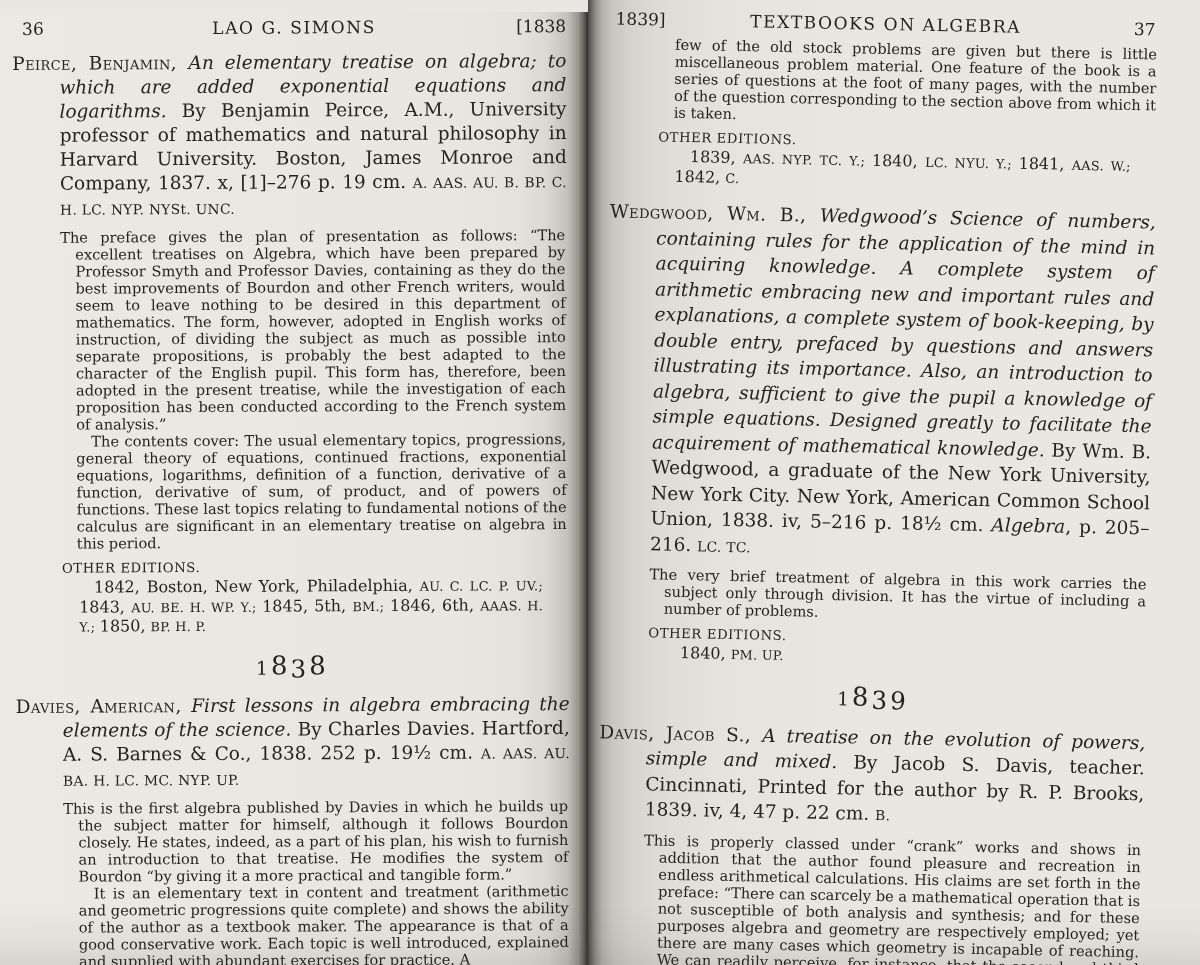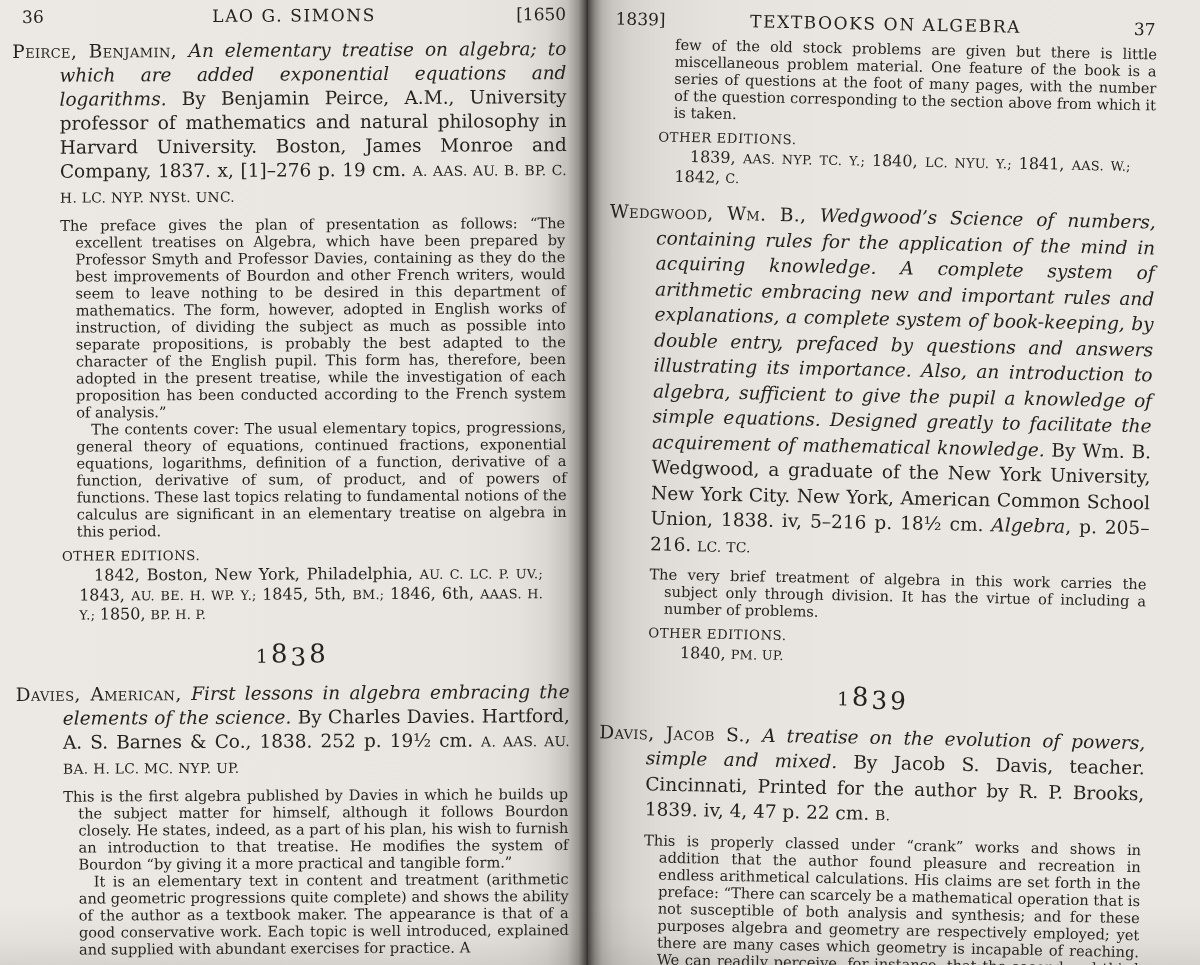--- a/index.html
+++ b/index.html
@@ -5,20 +5,21 @@
   html,body { margin:0; padding:0; background:#d8d6d2; }
   .spread {
     position:relative; width:1200px; height:965px; overflow:hidden;
     background:#e9e7e3; color:#26231f;
     font-family:"DejaVu Serif","Liberation Serif",serif;
   }
   .page { position:absolute; top:0; bottom:0; overflow:hidden; }
   .page-left {
     left:0; width:588px;
     background:linear-gradient(to right,#ece9e5 0%,#e9e6e2 78%,#e5e2de 88%,#dbd8d4 93%,#c4c1bd 96.5%,#979490 98.4%,#55524f 99.5%,#2e2c2a 100%);
+    margin-top:12px;
   }
   .page-right {
     left:588px; width:612px;
     background:linear-gradient(to right,#4a4744 0%,#8b8884 1.1%,#b5b2ae 2.3%,#c9c6c2 4%,#d6d3cf 7%,#dfdcd8 12%,#e6e3df 22%,#e9e6e2 40%,#eae7e3 100%);
   }
   .gutter-shadow { position:absolute; left:566px; top:0; bottom:0; width:54px; pointer-events:none; }
   .bottom-shade {
     position:absolute; left:0; right:0; bottom:0; height:60px; pointer-events:none;
     background:linear-gradient(to bottom,rgba(60,55,50,0) 0%,rgba(60,55,50,0.05) 60%,rgba(60,55,50,0.12) 100%);
   }
@@ -59,21 +60,21 @@
 </head>
 <body>
 
 <div class="spread">
 
   <div class="page page-left">
     <div class="content content-left">
       <div class="pagehead">
         <span class="ph-side">36</span>
         <span class="ph-center">LAO G. SIMONS</span>
-        <span class="ph-right-side">[1650</span>
+        <span class="ph-right-side">[1838</span>
       </div>
 
       <p class="entry"><span class="run-name">Peirce, Benjamin, </span><span class="run-i">An elementary treatise on algebra; to which are added exponential equations and logarithms. </span><span class="run-r">By Benjamin Peirce, A.M., University professor of mathematics and natural philosophy in Harvard University. Boston, James Monroe and Company, 1837. x, [1]–276 p. 19 cm. </span><span class="run-sig">A. AAS. AU. B. BP. C. H. LC. NYP. NYSt. UNC.</span></p>
 
       <div class="annot">
         <p>The preface gives the plan of presentation as follows: “The excellent treatises on Algebra, which have been prepared by Professor Smyth and Professor Davies, containing as they do the best improvements of Bourdon and other French writers, would seem to leave nothing to be desired in this department of mathematics. The form, however, adopted in English works of instruction, of dividing the subject as much as possible into separate propositions, is probably the best adapted to the character of the English pupil. This form has, therefore, been adopted in the present treatise, while the investigation of each proposition has been conducted according to the French system of analysis.”</p>
         <p>The contents cover: The usual elementary topics, progressions, general theory of equations, continued fractions, exponential equations, logarithms, definition of a function, derivative of a function, derivative of sum, of product, and of powers of functions.  These last topics relating to fundamental notions of the calculus are significant in an elementary treatise on algebra in this period.</p>
       </div>
 
       <p class="oe">OTHER EDITIONS.</p>

